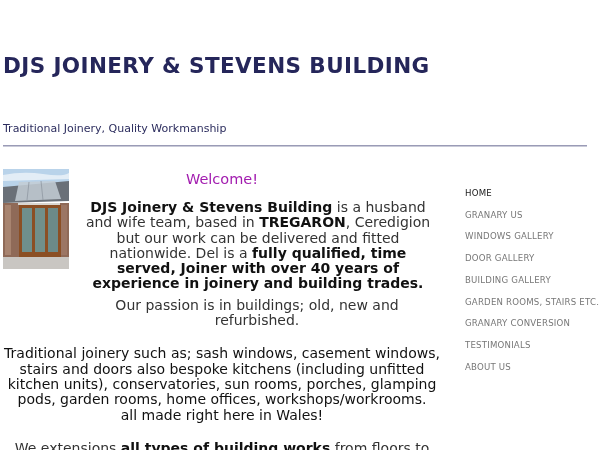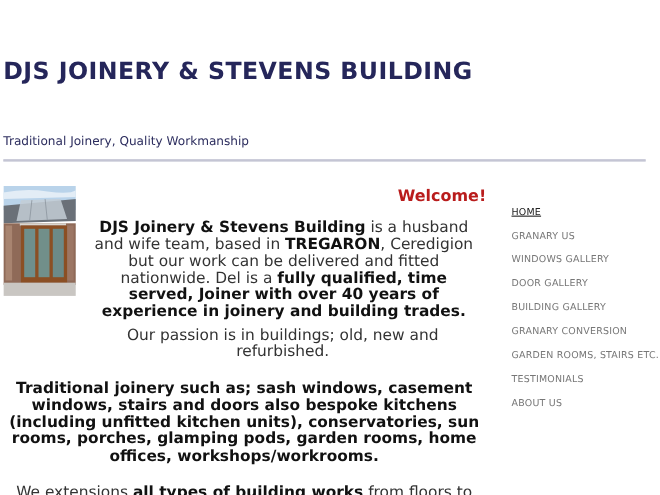--- a/index.html
+++ b/index.html
@@ -2,30 +2,30 @@
 <html><head>
 <meta charset="utf-8">
 <style>
   html, body { margin:0; padding:0; background:#ffffff; }
   body { width:600px; height:450px; overflow:hidden; position:relative; font-family:"DejaVu Sans", sans-serif; }
   .site-title { position:absolute; left:3px; top:53px; margin:0; font-size:21.5px; font-weight:bold; color:#25265a; letter-spacing:0.4px; white-space:nowrap; }
   .tagline { position:absolute; left:3px; top:83px; font-size:11px; color:#2c2d5e; white-space:nowrap;margin-top:39px; }
   .divider { position:absolute; left:3px; top:145px; width:584px; height:0; border-top:1px solid #9a9bb6; border-bottom:1px solid #c9cad8; }
   .photo { position:absolute; left:3px; top:169px; width:66px; height:100px; overflow:hidden; }
   .main { position:absolute; left:2px; top:168px; width:440px; text-align:center; color:#222; }
-  .welcome { margin:0; font-size:14.5px; font-weight:bold; color:#b91c1c; line-height:22px;text-align:right; }
+  .welcome { margin:0; font-size:14.5px; font-weight:normal; color:#a21caf; line-height:22px; }
   .para { font-size:14px; line-height:15.3px; margin:0; color:#333; }
   .para b { color:#111; }
   .intro { margin-top:10px; padding-left:78px; padding-right:6px; }
   .passion { margin-top:6px; padding-left:70px;text-align:center; }
-  .services { margin-top:18px; font-weight:bold; color:#111; }
+  .services { margin-top:18px; font-weight:normal; color:#111; }
   .works { margin-top:18px; }
   .nav { position:absolute; left:465px; top:183px; list-style:none; margin:0; padding:0; }
   .nav li { font-size:8.6px; color:#777; line-height:21.7px; letter-spacing:0.2px; white-space:nowrap; cursor:pointer; }
-  .nav li.active { color:#222;text-decoration:underline; }
+  .nav li.active { color:#222; }
 </style>
 </head>
 <body>
 
 <h1 class="site-title">DJS JOINERY &amp; STEVENS BUILDING</h1>
 <div class="tagline">Traditional Joinery, Quality Workmanship</div>
 <div class="divider"></div>
 
 <div class="photo" title="Glazed timber porch with french doors">
   <svg width="66" height="100" viewBox="0 0 66 100">
@@ -45,27 +45,27 @@
     <rect x="32" y="39" width="10" height="44" fill="#718f8a"></rect>
     <rect x="45" y="39" width="10" height="44" fill="#6c8a88"></rect>
     <rect x="0" y="88" width="66" height="12" fill="#c9c6c2"></rect>
   </svg>
 </div>
 
 <div class="main">
   <h2 class="welcome">Welcome!</h2>
   <p class="para intro"><b>DJS Joinery &amp; Stevens Building</b><span> is a husband and wife team, based in </span><b>TREGARON</b><span>, Ceredigion but our work can be delivered and fitted nationwide. Del is a </span><b>fully qualified, time served, Joiner with over 40 years of experience in joinery and building trades.</b></p>
   <p class="para passion">Our passion is in buildings; old, new and refurbished.</p>
-  <p class="para services"><span>Traditional joinery such as; sash windows, casement windows, stairs and doors also bespoke kitchens (including unfitted kitchen units), conservatories, sun rooms, porches, glamping pods, garden rooms, home offices, workshops/workrooms.</span><br></p>
+  <p class="para services"><span>Traditional joinery such as; sash windows, casement windows, stairs and doors also bespoke kitchens (including unfitted kitchen units), conservatories, sun rooms, porches, glamping pods, garden rooms, home offices, workshops/workrooms.</span><br><span>all made right here in Wales!</span></p>
   <p class="para works"><span>We extensions </span><b>all types of building works</b><span> from floors to roofs and everything in between, from traditional homes, cottages, and heritage building works to modern houses and extensions</span></p>
 </div>
 
 <ul class="nav">
   <li class="active">HOME</li>
   <li>GRANARY US</li>
   <li>WINDOWS GALLERY</li>
   <li>DOOR GALLERY</li>
   <li>BUILDING GALLERY</li>
+  <li>GARDEN ROOMS, STAIRS ETC.</li>
   <li>GRANARY CONVERSION</li>
-  <li>GARDEN ROOMS, STAIRS ETC.</li>
   <li>TESTIMONIALS</li>
   <li>ABOUT US</li>
 </ul>
 
 </body></html>

